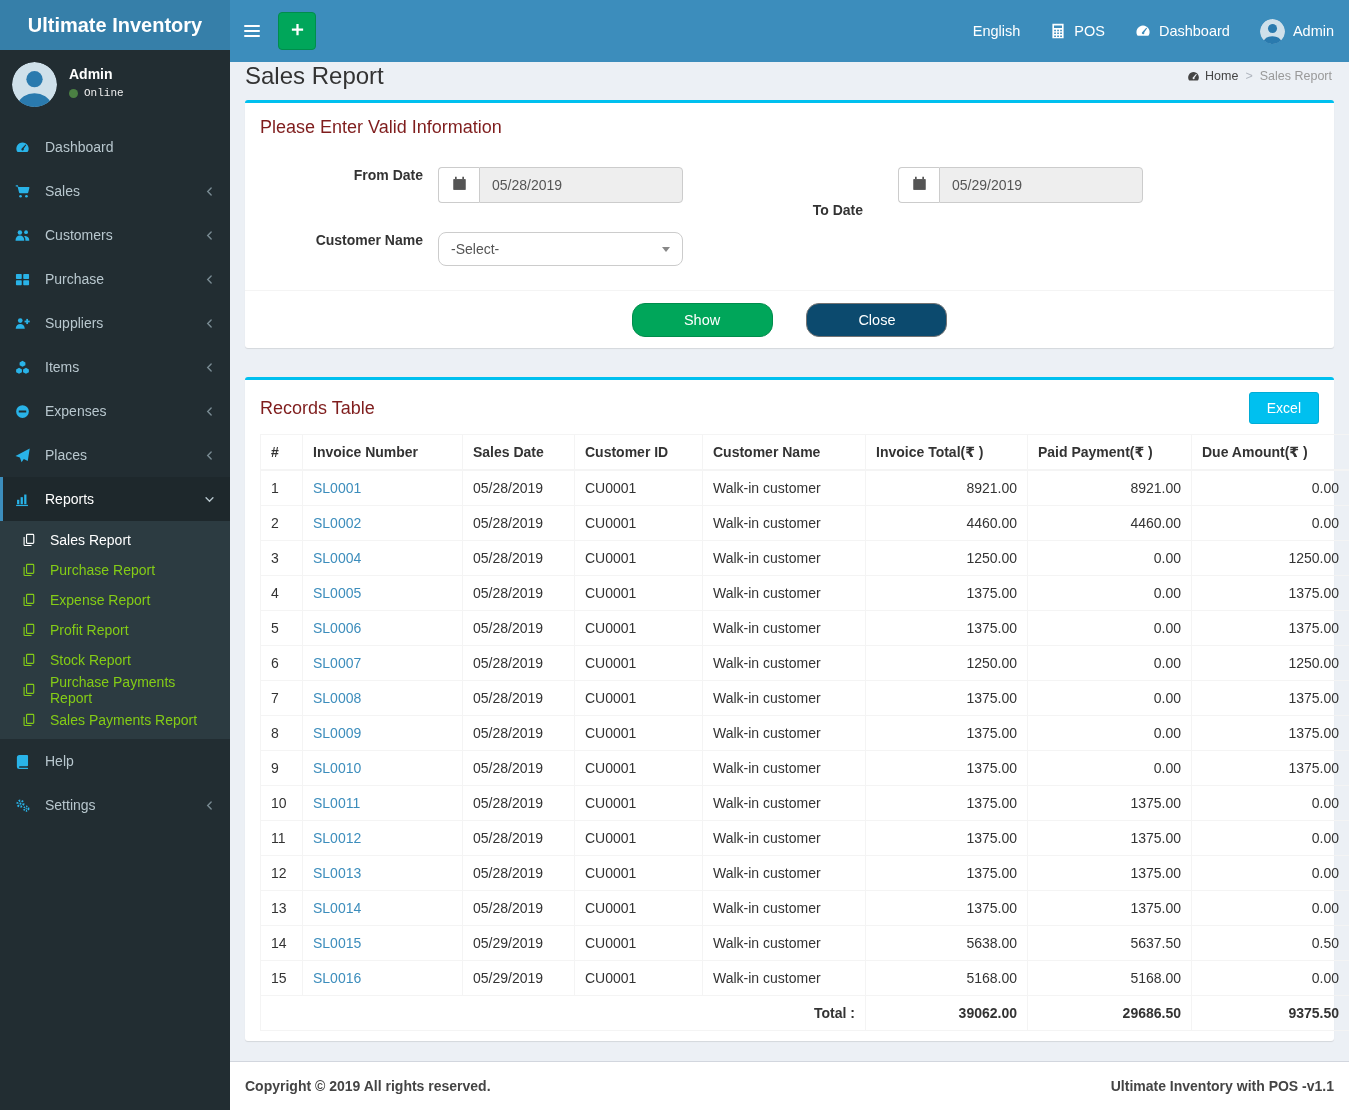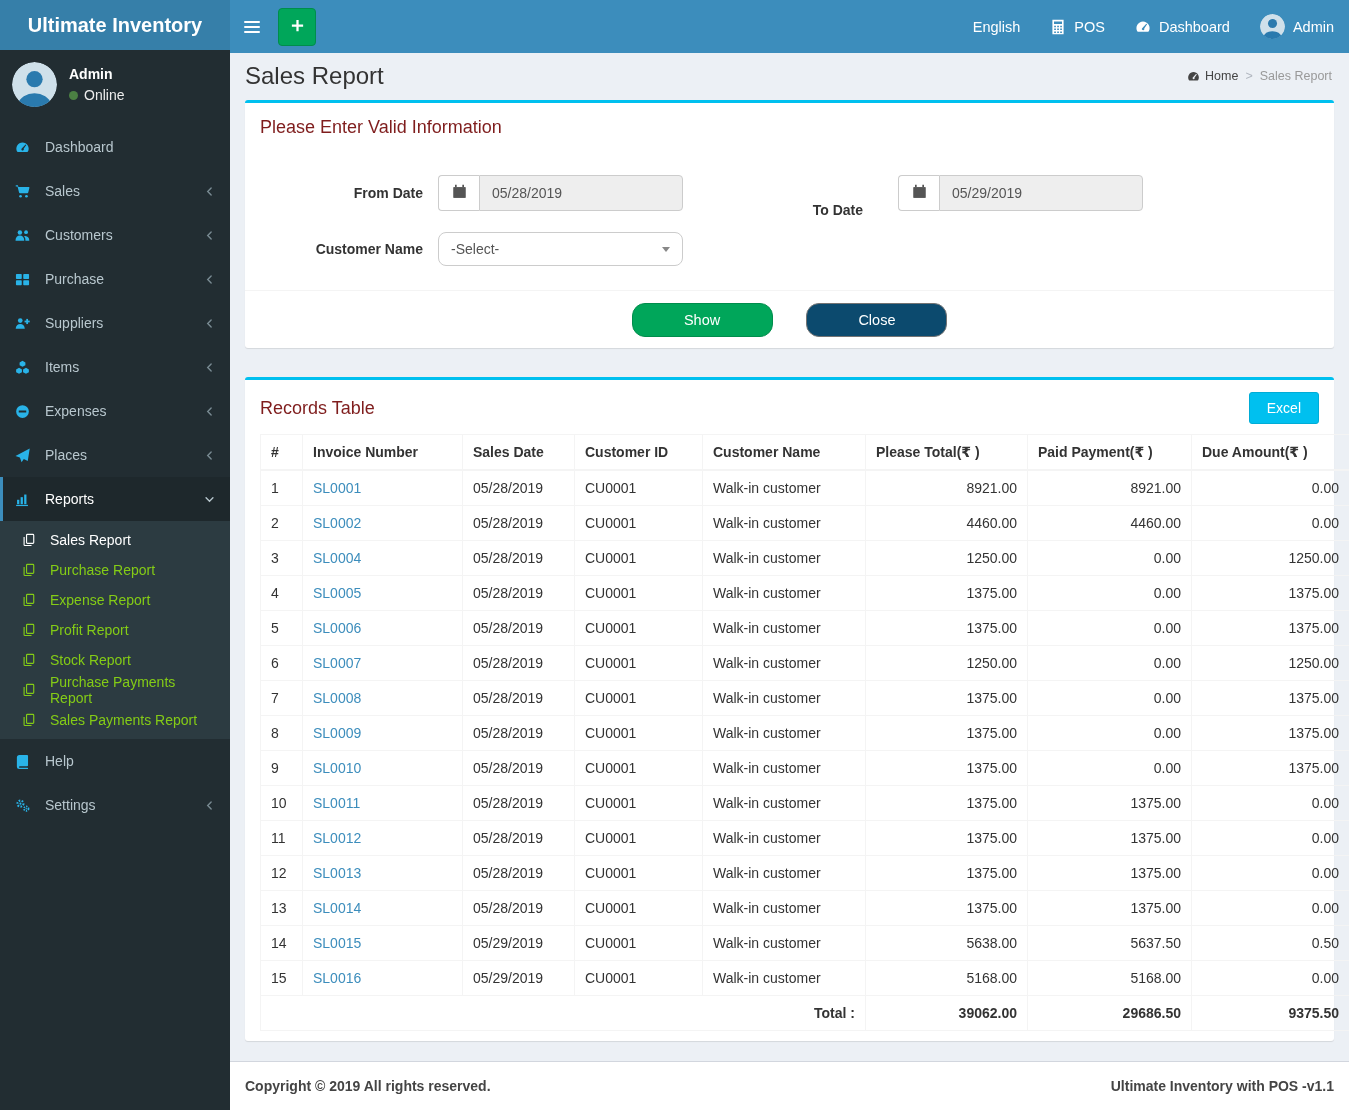--- a/index.html
+++ b/index.html
@@ -9,42 +9,42 @@
     font-family:"Liberation Sans","DejaVu Sans",sans-serif;
     font-size:14px; color:#333; background:#ecf0f5;
   }
   a { text-decoration:none; color:inherit; }
 
   
   .main-header { position:absolute; top:0; left:0; right:0; height:50px; z-index:20; }
   .logo { position:absolute; left:0; top:0; width:230px; height:50px; background:#367fa9;
           color:#fff; display:flex; align-items:center; justify-content:center;
           font-size:20px; font-weight:bold; cursor:pointer; }
-  .navbar { position:absolute; left:230px; right:0; top:0; height:53px; background:#3c8dbc;
+  .navbar { position:absolute; left:230px; right:0; top:0; height:62px; background:#3c8dbc;
             display:flex; align-items:center; }
   .sidebar-toggle { width:44px; height:50px; display:flex; flex-direction:column;
             justify-content:center; align-items:center; gap:3px; cursor:pointer; }
   .hbar { width:16px; height:2px; background:#fff; border-radius:1px; }
   .add-btn { width:38px; height:38px; background:#00a65a; border:1px solid #008d4c;
             border-radius:4px; margin-left:4px; display:flex; align-items:center;
             justify-content:center; color:#fff; cursor:pointer; }
   .add-btn svg { width:15px; height:15px; }
   .nav-right { margin-left:auto; display:flex; align-items:center; height:50px; }
   .nav-item { display:flex; align-items:center; gap:8px; padding:0 15px; height:50px;
             color:#fff; font-size:14.5px; cursor:pointer; }
   .nicon svg { width:16px; height:16px; display:block; }
   .nav-avatar svg { width:25px; height:25px; border-radius:50%; display:block; }
 
   
   .main-sidebar { position:absolute; top:50px; left:0; bottom:0; width:230px; background:#222d32; z-index:10; }
   .user-panel { display:flex; gap:12px; padding:12px 12px 10px; align-items:flex-start; }
   .user-avatar svg { width:45px; height:45px; border-radius:50%; display:block; }
   .user-info { padding-top:4px; }
   .user-name { margin:0 0 5px; color:#fff; font-weight:bold; font-size:14px; }
-  .user-status { display:flex; align-items:center; color:#ececec; font-size:14px; cursor:pointer; }
+  .user-status { display:flex; align-items:center; color:#ececec; font-size:11px; cursor:pointer;font-family:Liberation Mono, monospace; }
   .status-dot { width:9px; height:9px; border-radius:50%; background:#4b8043; display:inline-block; margin-right:6px; }
 
   .sidebar-menu { list-style:none; margin:8px 0 0; padding:0; }
   .menu-item { display:flex; align-items:center; height:44px; padding:0 15px;
                color:#b8c7ce; cursor:pointer; font-size:14px; }
   .menu-item.active { background:#1e282c; border-left:3px solid #3c8dbc; padding-left:12px; color:#fff; }
   .micon { width:22px; margin-right:8px; display:flex; align-items:center; color:#29b3e8; flex:none; }
   .micon svg { width:15px; height:15px; }
   .mlabel { flex:1; }
   .chev { margin-left:auto; color:#7a8c94; display:flex; }
@@ -71,21 +71,21 @@
 
   .content { padding:0 15px 20px; flex:1; }
 
   .box { background:#fff; border-top:3px solid #00c0ef; border-radius:3px;
          box-shadow:0 1px 1px rgba(0,0,0,0.1); position:relative; }
   .box + .box { margin-top:29px; }
   .box-header { padding:12px 15px 8px; }
   .box-title { margin:0; font-size:18px; font-weight:normal; color:#7f1d1d; line-height:24px; }
 
   .box-body { padding:6px 15px 24px; }
-  .form-row { display:flex; align-items:center; margin-top:14px; }
+  .form-row { display:flex; margin-top:14px; }
   .form-label { width:178px; text-align:right; padding-right:15px; font-weight:bold; color:#333; flex:none; }
   .label2 { width:215px; padding-right:35px;margin-top:35px; }
   .input-group { display:flex; width:245px; height:36px; flex:none; }
   .addon { width:41px; border:1px solid #ccc; border-right:none; background:#fff;
            display:flex; align-items:center; justify-content:center; color:#555;
            border-radius:4px 0 0 4px; cursor:pointer; }
   .addon svg { width:15px; height:15px; }
   .date-input { flex:1; min-width:0; border:1px solid #ccc; background:#eee; color:#555;
                 padding:0 12px; font-size:14px; border-radius:0 4px 4px 0;
                 font-family:inherit; outline:none; }
@@ -485,21 +485,21 @@
                 <col style="width:164px">
                 <col style="width:158px">
             </colgroup>
             <thead>
                 <tr>
                   <th>#</th>
                   <th>Invoice Number</th>
                   <th>Sales Date</th>
                   <th>Customer ID</th>
                   <th>Customer Name</th>
-                  <th>Please Total(₹ )</th>
+                  <th>Invoice Total(₹ )</th>
                   <th>Paid Payment(₹ )</th>
                   <th>Due Amount(₹ )</th>
                 </tr>
               </thead>
             <tbody>
                 <tr>
                   <td>1</td>
                   <td><a class="invoice-link">SL0001</a></td>
                   <td>05/28/2019</td>
                   <td>CU0001</td>

